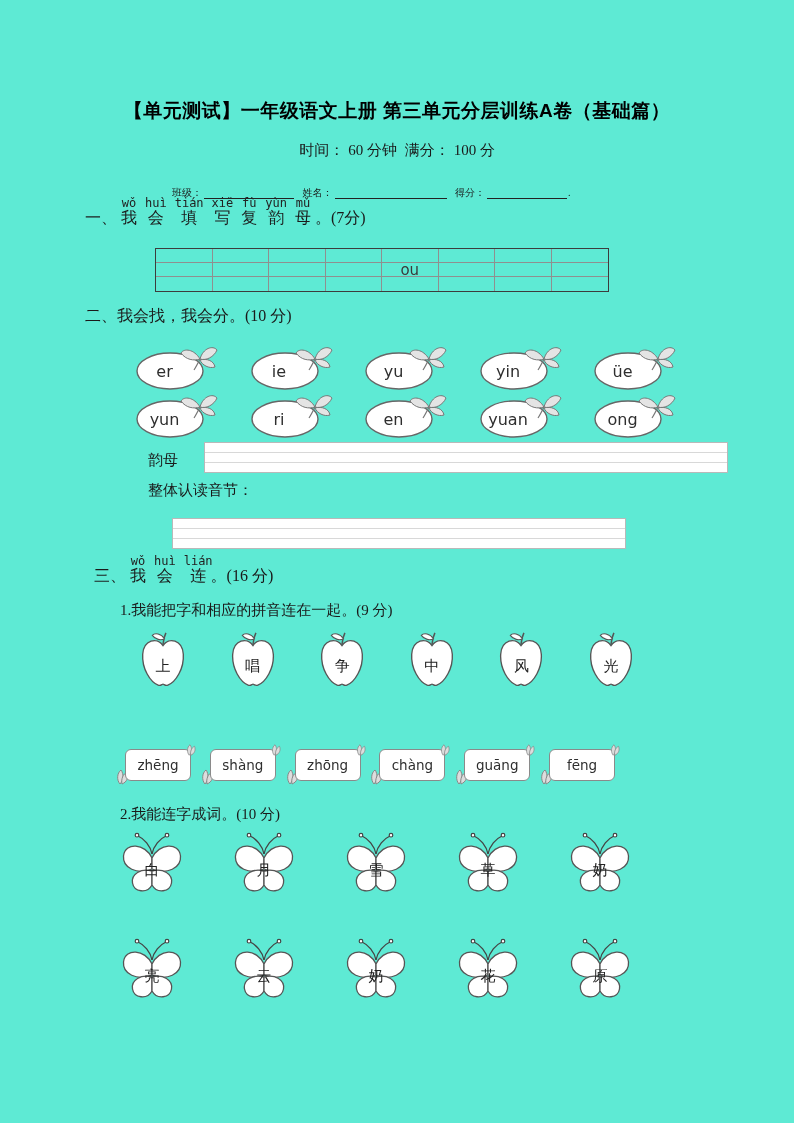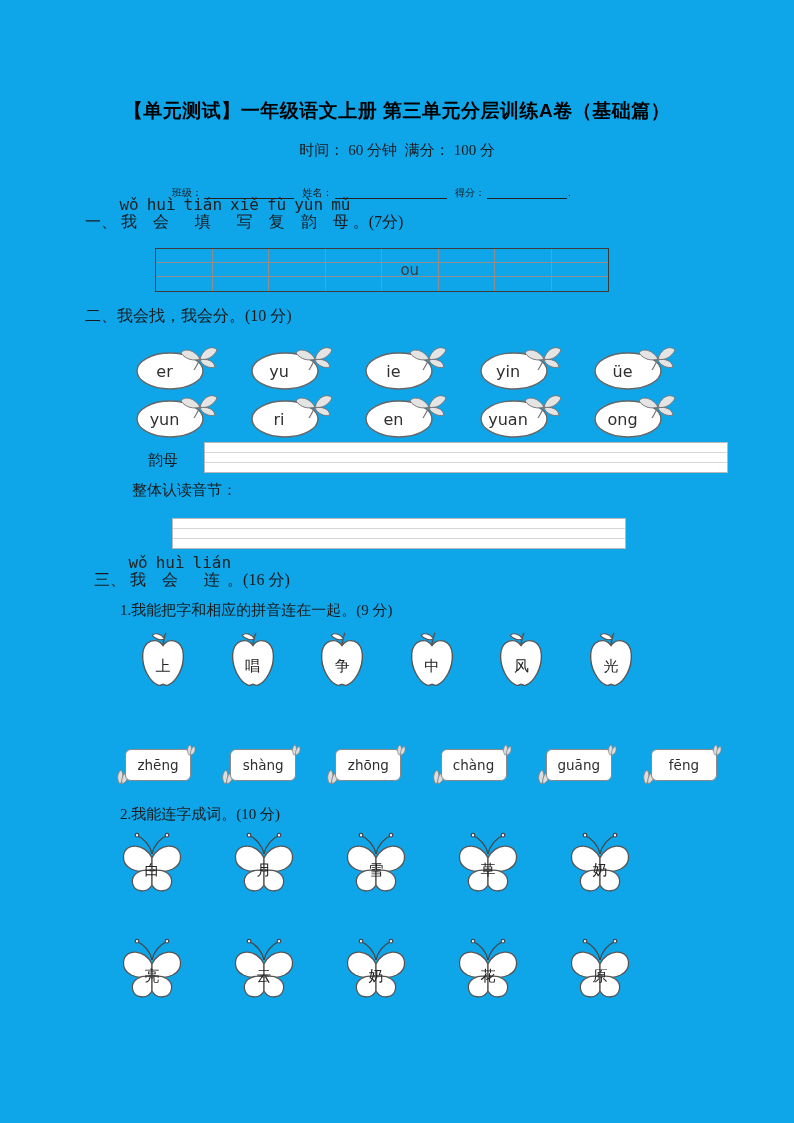--- a/index.html
+++ b/index.html
@@ -1,40 +1,40 @@
 <!DOCTYPE html>
 <html><head>
 <meta charset="utf-8">
 <style>
   html,body { margin:0; padding:0; background:#ffffff; }
   .page {
     position:relative; width:794px; height:1123px; margin:0 auto;
-    background:#0ea5e9; overflow:hidden;
+    background:#5eead4; overflow:hidden;
     font-family:"Liberation Serif", serif; color:#1a1a1a;
   }
   .abs { position:absolute; }
 
   
   .title {
     top:98px; left:0; width:100%; text-align:center;
     font-family:"Liberation Sans", sans-serif; font-weight:bold;
     font-size:19px; letter-spacing:0.5px; color:#000;
   }
   .meta { top:141px; left:0; width:100%; text-align:center; font-size:15px; }
   .meta span { margin:0 2px; }
   .info { top:184px; left:172px; font-size:10px; white-space:nowrap; }
   .blank { display:inline-block; border-bottom:1.3px solid #222; height:14px; vertical-align:-3px; margin:0 6px 0 2px; }
   .w90 { width:90px; } .w112 { width:112px; } .w80 { width:80px; margin-right:1px; }
 
   
   .q-header { font-size:16px; white-space:nowrap; }
   .q-header ruby { margin:0 4px; }
   .q-header rt {
-    font-family:"DejaVu Sans Mono", monospace; font-size:16px;
-    letter-spacing:0; color:#222; text-align:right;
+    font-family:"DejaVu Sans Mono", monospace; font-size:12px;
+    letter-spacing:0; color:#222; text-align:center;
   }
   .q-num, .q-suffix { font-size:16px; }
   .plain-header { font-size:16px; }
   .sub-header { font-size:15px; }
 
   
   .py-table {
     top:248px; left:155px; width:452px;
     display:grid; grid-template-columns:repeat(8,1fr); grid-auto-rows:14px;
     border:1.5px solid #3c3c3c;
@@ -64,21 +64,21 @@
   .grid1 { top:442px; left:204px; width:522px; }
   .grid2 { top:518px; left:172px; width:452px; }
   .side-label { font-size:15px; }
 
   
   .apple-row { top:631px; left:137px; width:500px; display:flex; justify-content:space-between; }
   .apple { position:relative; width:52px; height:58px; }
   .apple-char { position:absolute; top:26px; left:0; width:52px; text-align:center; font-size:15px; color:#222; }
 
   
-  .tag-row { top:749px; left:125px; width:592px; display:flex; justify-content:space-between; }
+  .tag-row { top:749px; left:125px; width:490px; display:flex; justify-content:space-between; }
   .tag { position:relative; width:66px; height:32px; }
   .tag-box {
     position:absolute; top:0; left:0; width:64px; height:30px;
     border:1px solid #8a8a8a; border-radius:6px; background:#fff;
     display:flex; align-items:center; justify-content:center;
     font-family:"DejaVu Sans", sans-serif; font-size:13.5px; color:#2e2e2e;
   }
   .leaf-bl { position:absolute; left:-9px; bottom:-4px; }
   .leaf-tr { position:absolute; right:-6px; top:-5px; }
 
@@ -170,24 +170,24 @@
   </div>
 
   <div class="abs plain-header" style="top:306px; left:85px;">二、我会找，我会分。(10 分)</div>
 
   <div class="abs balloon-row b-row1">
     <div class="balloon"><svg width="88" height="52">
           <use href="#sym-balloon"></use>
         </svg><span class="balloon-label">er</span></div>
     <div class="balloon"><svg width="88" height="52">
           <use href="#sym-balloon"></use>
+        </svg><span class="balloon-label">ie</span></div>
+    <div class="balloon"><svg width="88" height="52">
+          <use href="#sym-balloon"></use>
         </svg><span class="balloon-label">yu</span></div>
-    <div class="balloon"><svg width="88" height="52">
-          <use href="#sym-balloon"></use>
-        </svg><span class="balloon-label">ie</span></div>
     <div class="balloon"><svg width="88" height="52">
           <use href="#sym-balloon"></use>
         </svg><span class="balloon-label">yin</span></div>
     <div class="balloon"><svg width="88" height="52">
           <use href="#sym-balloon"></use>
         </svg><span class="balloon-label">üe</span></div>
   </div>
 
   <div class="abs balloon-row b-row2">
     <div class="balloon"><svg width="88" height="52">
@@ -207,21 +207,21 @@
         </svg><span class="balloon-label">ong</span></div>
   </div>
 
   <div class="abs side-label" style="top:451px; left:148px;">韵母</div>
   <div class="abs fourline grid1">
     <div class="fl-row"></div>
       <div class="fl-row"></div>
       <div class="fl-row"></div>
   </div>
 
-  <div class="abs side-label" style="top:481px; left:132px;">整体认读音节：</div>
+  <div class="abs side-label" style="top:481px; left:148px;">整体认读音节：</div>
   <div class="abs fourline grid2">
     <div class="fl-row"></div>
       <div class="fl-row"></div>
       <div class="fl-row"></div>
   </div>
 
   <div class="abs q-header" style="top:555px; left:73px;margin-left:21px;">
     <span class="q-num">三、</span><ruby><span>我</span><rt>wǒ</rt></ruby><ruby><span>会</span><rt>huì</rt></ruby><ruby><span>连</span><rt>lián</rt></ruby><span class="q-suffix">。(16 分)</span>
   </div>
 

